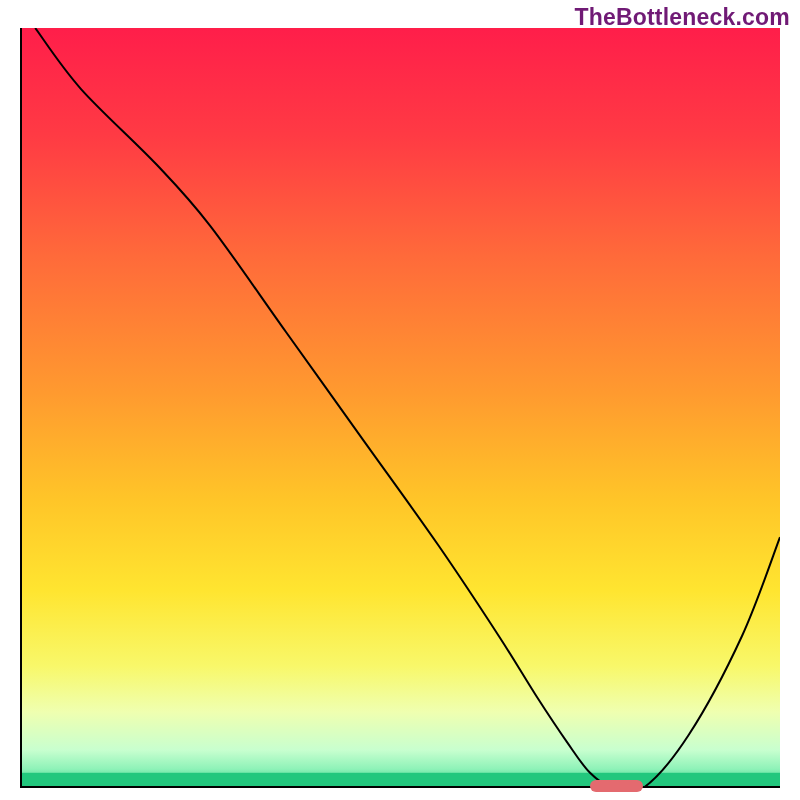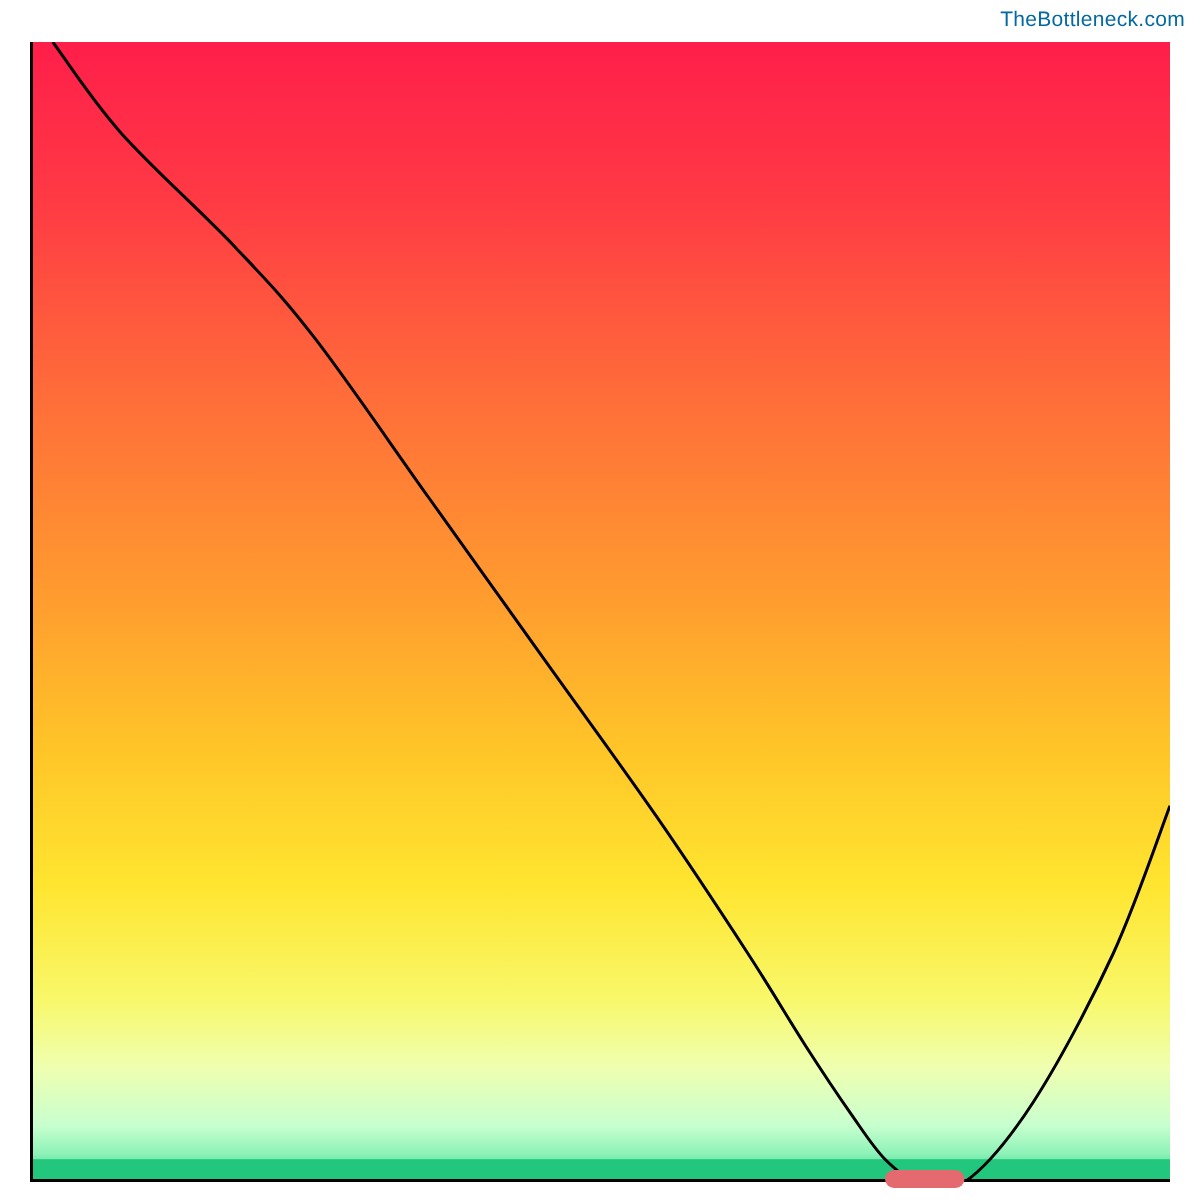--- a/index.html
+++ b/index.html
@@ -13,23 +13,23 @@
   }
   .stage {
     position: relative;
     width: 800px;
     height: 800px;
   }
   .watermark {
     position: absolute;
     top: 4px;
     right: 10px;
-    font-size: 14px;
-    font-weight: 400;
-    color: #0369a1;
+    font-size: 23px;
+    font-weight: 700;
+    color: #701a75;
     letter-spacing: 0.2px;
   }
   .plot-frame {
     position: absolute;
     left: 20px;
     top: 28px;
     width: 760px;
     height: 760px;   
     border: 2px solid #000;
     border-top: none;

